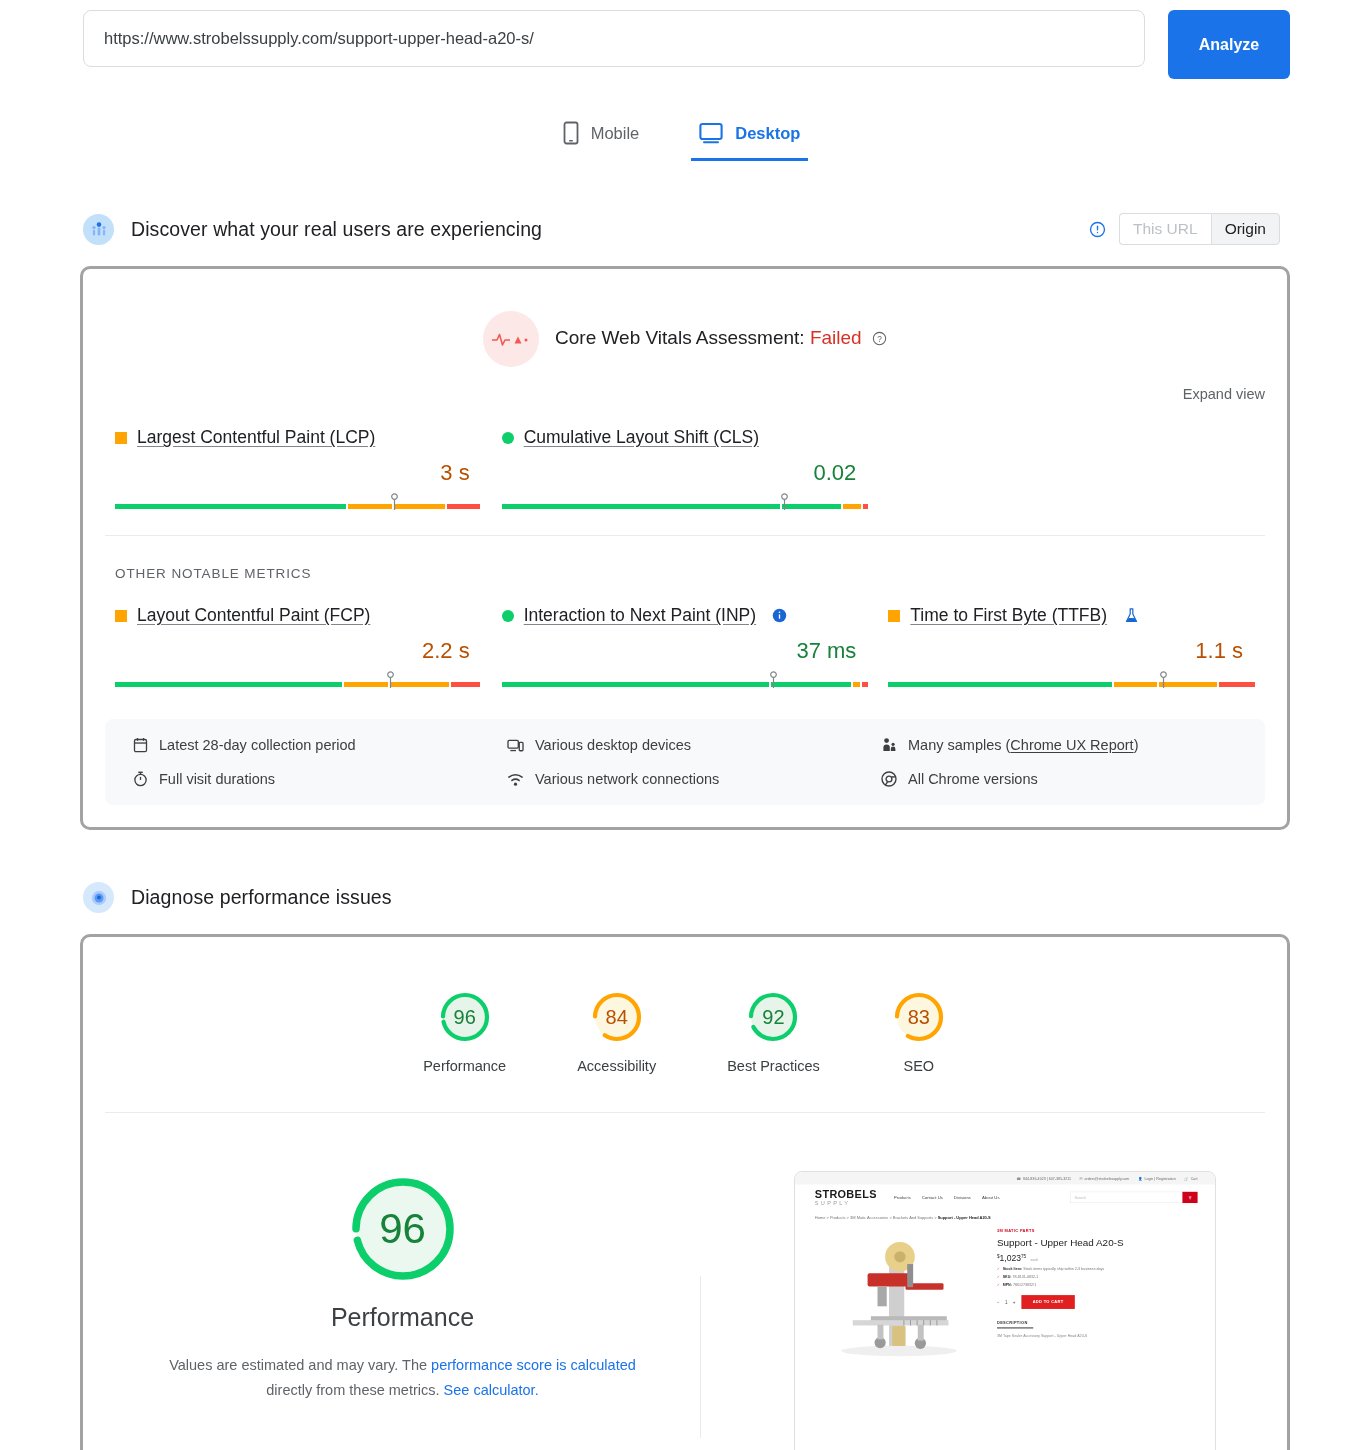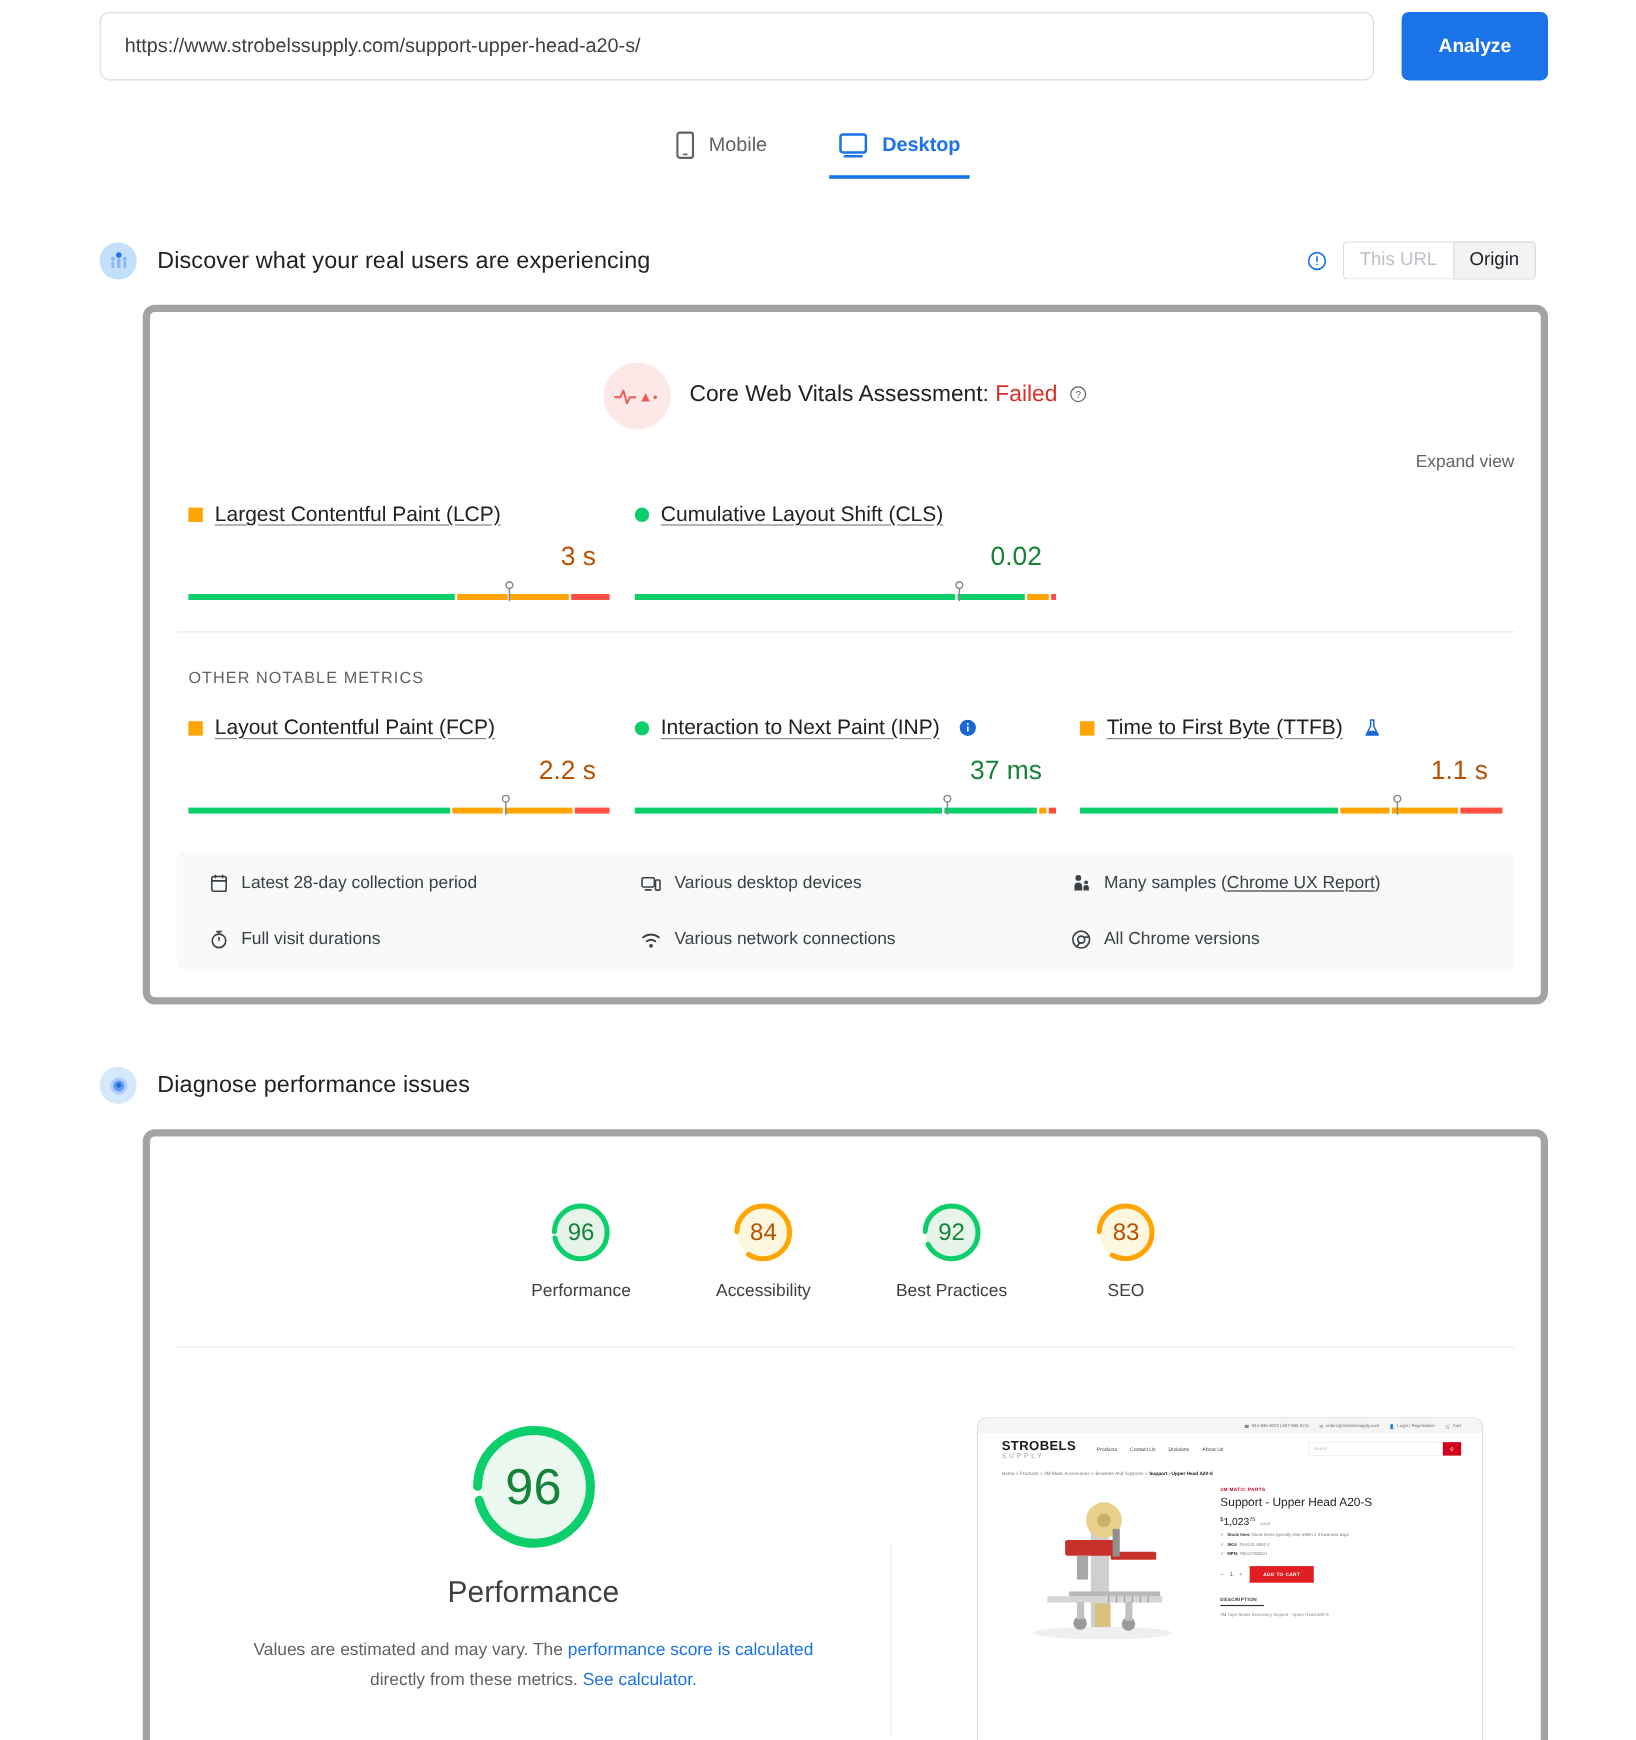--- a/index.html
+++ b/index.html
@@ -13,21 +13,21 @@
   .page { width: 1363px; min-height: 1450px; position: relative; background:#fff; }
 
   
   .url-row { display:flex; align-items:stretch; padding: 10px 73px 0 83px; gap: 23px; justify-content: center; }
   .url-input {
     flex: 1 1 auto; height: 57px; border: 1px solid #dadce0; border-radius: 8px;
     padding: 0 20px; font-size: 16.5px; color: #3c4043; background:#fff;
     font-family: "Liberation Sans", sans-serif; outline: none;
   }
   .analyze-btn {
-    width: 122px; height: 57px; border: none; border-radius: 6px;
+    width: 122px; height: 69px; border: none; border-radius: 6px;
     background: #1a73e8; color: #fff; font-size: 16px; font-weight: bold;
     cursor: pointer; font-family: "Liberation Sans", sans-serif;
   }
 
   
   .device-tabs { display:flex; justify-content:center; gap: 44px; margin-top: 36px; }
   .device-tab {
     display:flex; align-items:center; gap:12px; padding: 6px 8px 16px 8px;
     font-size: 16.5px; color:#5f6368; cursor:pointer; position:relative;
   }
@@ -54,21 +54,21 @@
   .seg-group { display:flex; }
   .seg {
     border:1px solid #dadce0; padding: 5px 13px; font-size:15.5px; background:#fff;
     color:#3c4043; cursor:pointer; line-height:20px;
   }
   .seg.first { border-radius:4px 0 0 4px; border-right:none; color:#bdc1c6; }
   .seg.last { border-radius:0 4px 4px 0; background:#f1f3f4; color:#202124; }
 
   
   .card {
-    margin: 0 73px 0 119px; border:6px solid #a3a3a3; border-radius:10px; background:#fff;
+    margin: 0 73px 0 80px; border:3px solid #a3a3a3; border-radius:10px; background:#fff;
   }
 
   .cwv-assessment {
     display:flex; align-items:center; justify-content:center; gap:16px;
     padding-top: 42px;
   }
   .cwv-badge {
     width:56px; height:56px; border-radius:50%; background:#fce8e6;
     display:flex; align-items:center; justify-content:center; flex:0 0 auto;
   }
@@ -105,21 +105,21 @@
   .marker { position:absolute; top:2px; width:9px; margin-left:-4px; }
 
   .other-title {
     font-size:13.5px; letter-spacing:.9px; color:#5f6368;
     padding: 0 32px; margin-top: 30px;
   }
   .divider { height:1px; background:#e8eaed; margin: 22px 22px 0 22px; }
 
   .meta-box {
     margin: 28px 22px 22px 22px; background:#f8f9fa; border-radius:8px;
-    display:grid; grid-template-columns: 1fr 1fr 1fr; row-gap: 31px; padding: 18px 10px 18px 28px;
+    display:grid; grid-template-columns: 1fr 1fr 1fr; row-gap: 18px; padding: 18px 10px 18px 28px;
   }
   .meta-item { display:flex; align-items:center; gap:11px; font-size:14.5px; color:#3c4043; }
   .meta-item .mi { flex:0 0 auto; color:#3c4043; display:flex; }
   .meta-link { text-decoration: underline; text-underline-offset:2px; cursor:pointer; color:#3c4043; }
 
   
   .gauge-row { display:flex; justify-content:center; gap: 71px; padding: 52px 0 0 0; }
   .gauge-item { display:flex; flex-direction:column; align-items:center; gap:13px; cursor:pointer; }
   .gauge-label { font-size:14.5px; color:#3c4043; }
   .gauge-ring { position:relative; width:56px; height:56px; }

